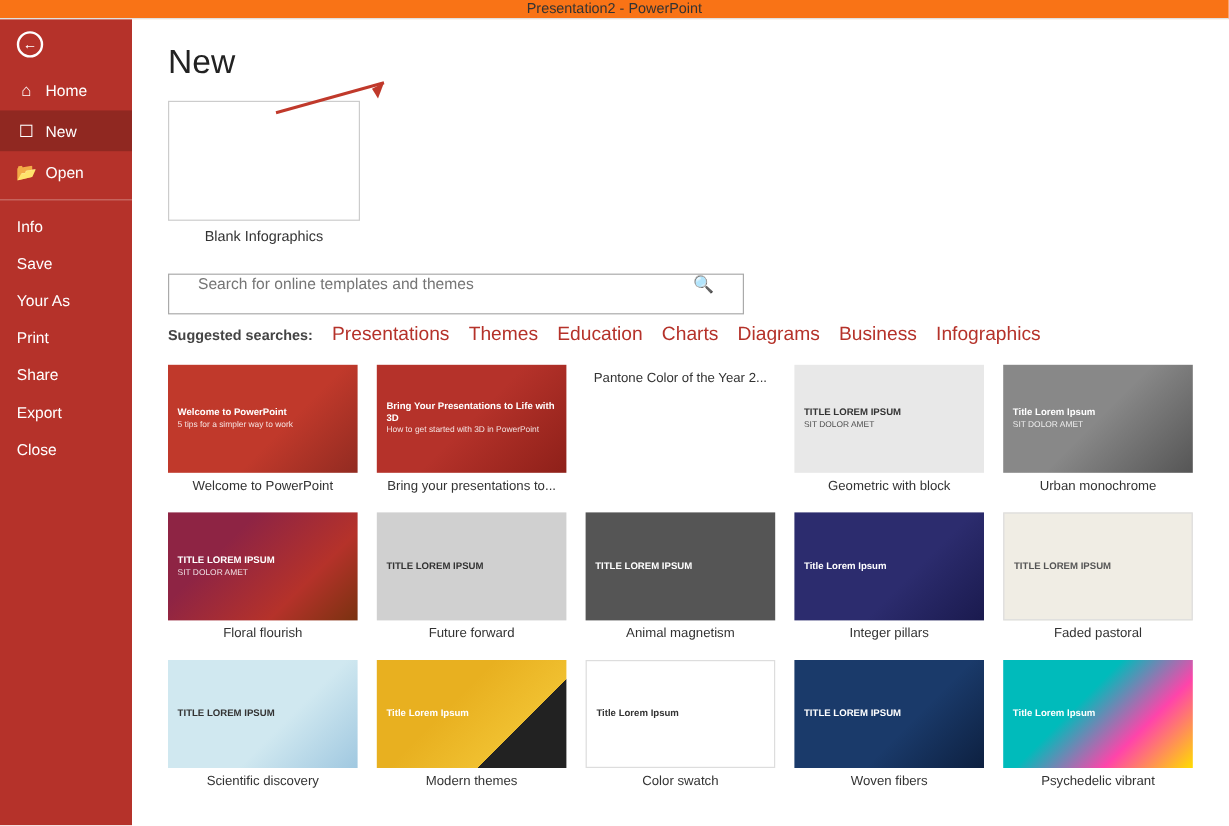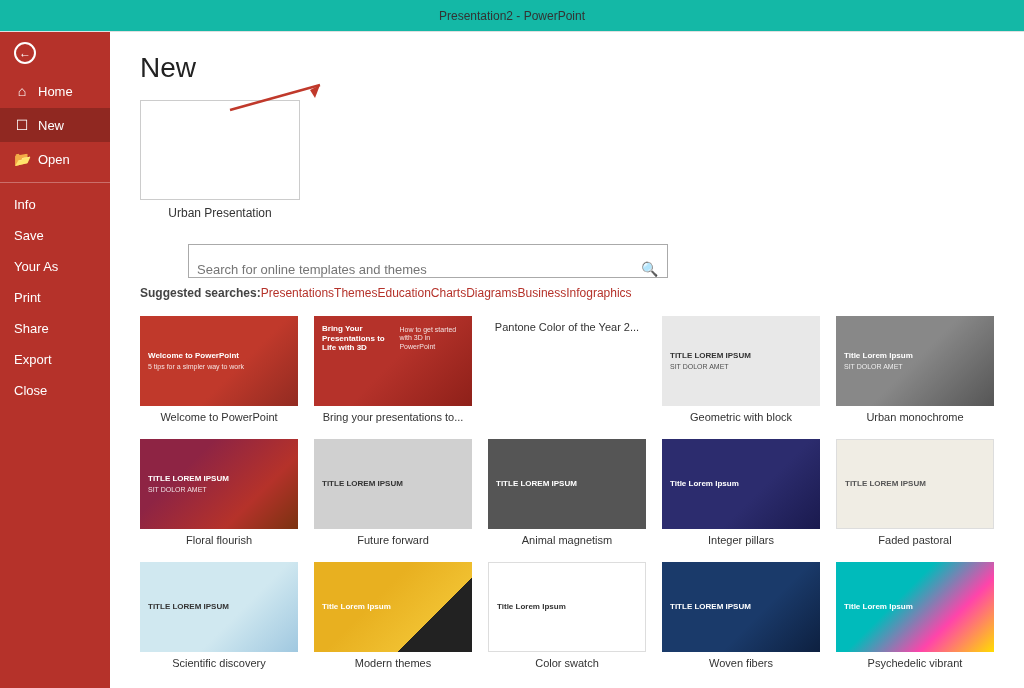--- a/index.html
+++ b/index.html
@@ -1,22 +1,21 @@
 <!DOCTYPE html>
 <html><head>
   <meta charset="utf-8">
   <style>
     * { box-sizing: border-box; margin: 0; padding: 0; }
     body { font-family: 'Segoe UI', Arial, sans-serif; display: flex; flex-direction: column; height: 688px; overflow: hidden; background: #fff; }
 
     .title-bar {
-      height: 32px;
-      background: #14b8a6;
-      display: flex;
-      align-items: center;
+      height: 16px;
+      background: #f97316;
+      display: flex;
       justify-content: center;
       font-size: 12px;
       color: #333;
       border-bottom: 1px solid #e0e0e0;
       flex-shrink: 0;
     }
 
     .app-body {
       display: flex;
       flex: 1;
@@ -142,59 +141,58 @@
       width: 160px;
     }
 
     
     .search-section {
       margin-bottom: 12px;
     }
 
     .search-box {
       display: flex;
-      align-items: flex-end;
+      align-items: flex-start;
       border: 1px solid #aaa;
       width: 480px;
       height: 34px;
-      padding: 0 8px;
+      padding: 0 24px;
       background: #fff;
-      margin-left: 48px;
     }
 
     .search-input {
       flex: 1;
       border: none;
       outline: none;
       font-size: 13px;
       color: #333;
       background: transparent;
     }
 
     .search-icon {
       color: #666;
       font-size: 14px;
     }
 
     .suggested-searches {
       display: flex;
       align-items: center;
-      gap: 0;
+      gap: 16px;
       margin-top: 8px;
       flex-wrap: wrap;
     }
 
     .suggested-label {
       font-size: 12px;
       color: #444;
       font-weight: 600;
     }
 
     .suggested-link {
-      font-size: 12px;
+      font-size: 16px;
       color: #b5322a;
       cursor: pointer;
       text-decoration: none;
     }
 
     
     .templates-grid {
       display: grid;
       grid-template-columns: repeat(5, 1fr);
       gap: 16px;
@@ -290,21 +288,21 @@
     <div class="blank-pres-section">
       <div class="blank-pres-container" style="position:relative;">
 
         <svg style="position:absolute; top:-20px; left:80px; z-index:10; pointer-events:none;" width="120" height="40" viewBox="0 0 120 40">
           <line x1="10" y1="30" x2="100" y2="5" stroke="#c0392b" stroke-width="2.5"></line>
           <polygon points="100,5 90,10 95,18" fill="#c0392b"></polygon>
         </svg>
         <div class="blank-pres-thumb">
           
         </div>
-        <div class="blank-pres-label">Urban Presentation</div>
+        <div class="blank-pres-label">Blank Infographics</div>
       </div>
     </div>
 
     <div class="search-section">
       <div class="search-box">
         <input class="search-input" type="text" placeholder="Search for online templates and themes" style="">
         <span class="search-icon">🔍</span>
       </div>
 
       <div class="suggested-searches">
@@ -324,21 +322,21 @@
           <div class="template-thumb" style="background: linear-gradient(135deg, #c0392b 60%, #922b21 100%);">
             <div style="display: flex; flex-direction: column; align-items: flex-start; justify-content: center; width: 100%; height: 100%; padding: 8px;">
               <div style="font-size: 8px; font-weight: bold; color: rgb(255, 255, 255); line-height: 1.2;">Welcome to PowerPoint</div>
               <div style="font-size: 7px; color: rgb(255, 255, 255); margin-top: 2px; opacity: 0.85; line-height: 1.2;">5 tips for a simpler way to work</div>
             </div>
           </div>
           <div class="template-name">Welcome to PowerPoint</div>
         </div>
         <div class="template-item">
           <div class="template-thumb" style="background: linear-gradient(135deg, #b5322a 50%, #8e2019 100%);">
-            <div style="display: flex; flex-direction: row; align-items: flex-start; justify-content: center; width: 100%; height: 100%; padding: 8px;">
+            <div style="display: flex; flex-direction: column; align-items: flex-start; justify-content: center; width: 100%; height: 100%; padding: 8px;">
               <div style="font-size: 8px; font-weight: bold; color: rgb(255, 255, 255); line-height: 1.2;">Bring Your Presentations to Life with 3D</div>
               <div style="font-size: 7px; color: rgb(255, 255, 255); margin-top: 2px; opacity: 0.85; line-height: 1.2;">How to get started with 3D in PowerPoint</div>
             </div>
           </div>
           <div class="template-name">Bring your presentations to...</div>
         </div>
         <div class="template-item">
           <div class="template-name">Pantone Color of the Year 2...</div>
         </div>
         <div class="template-item">

